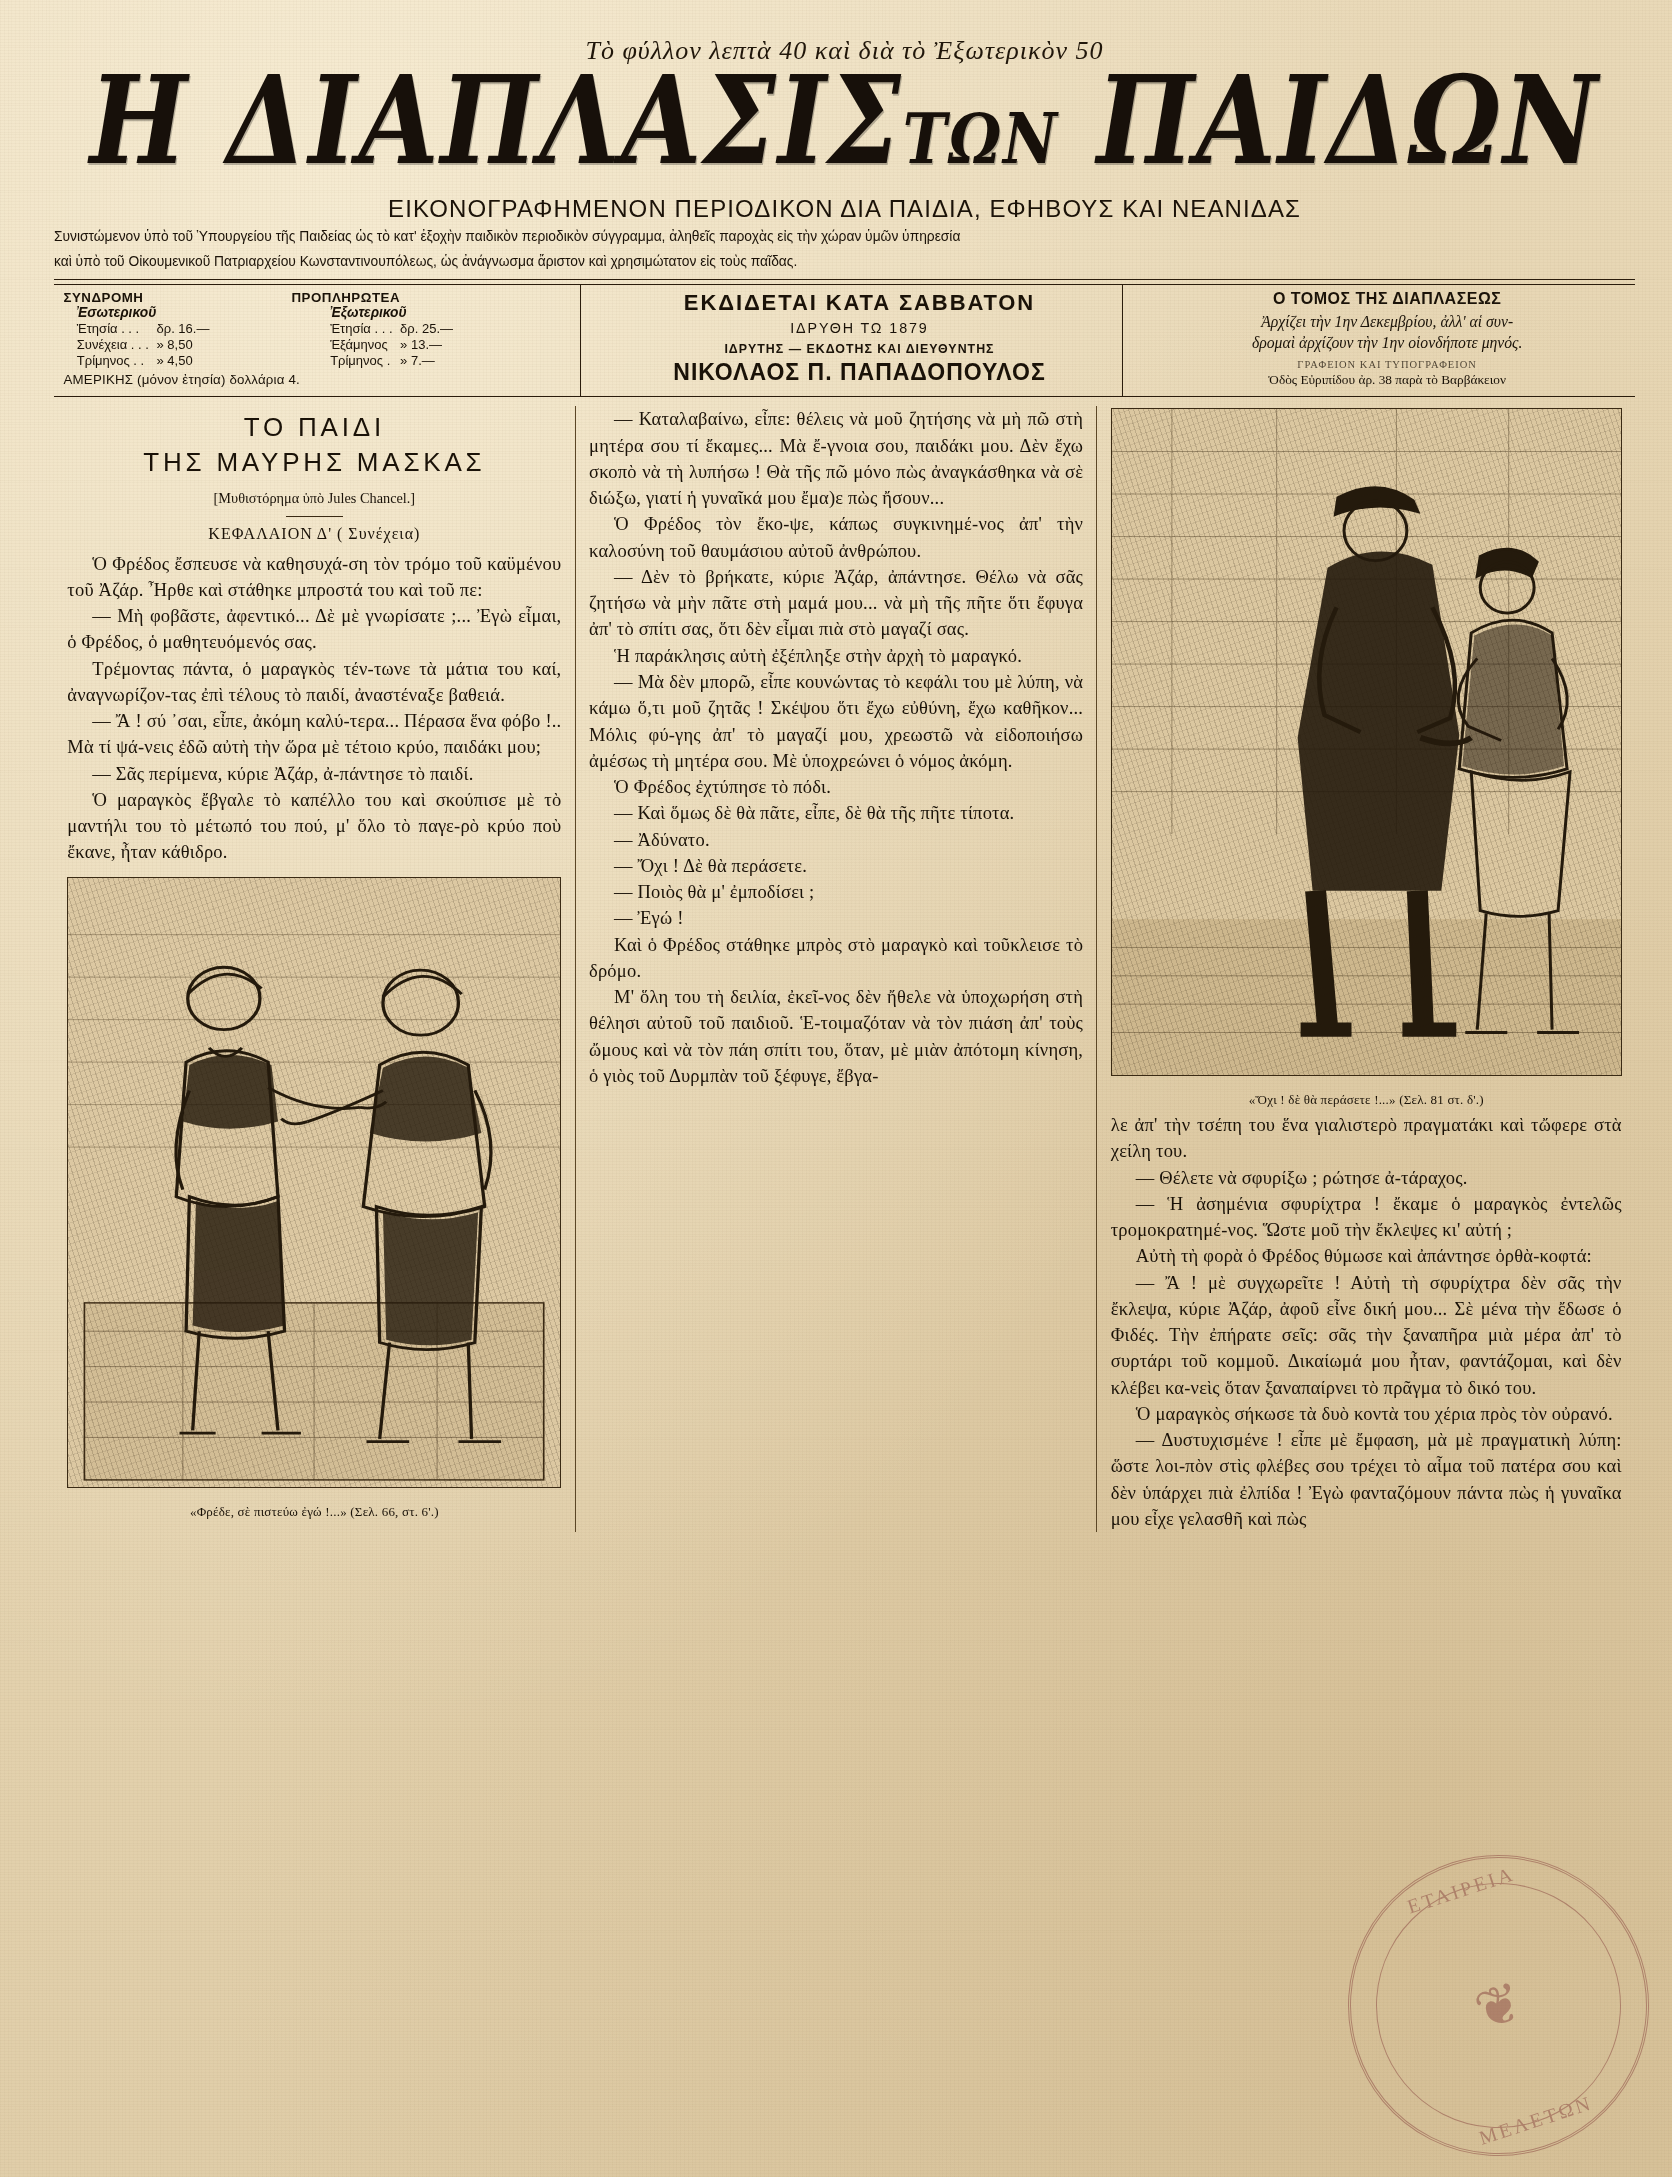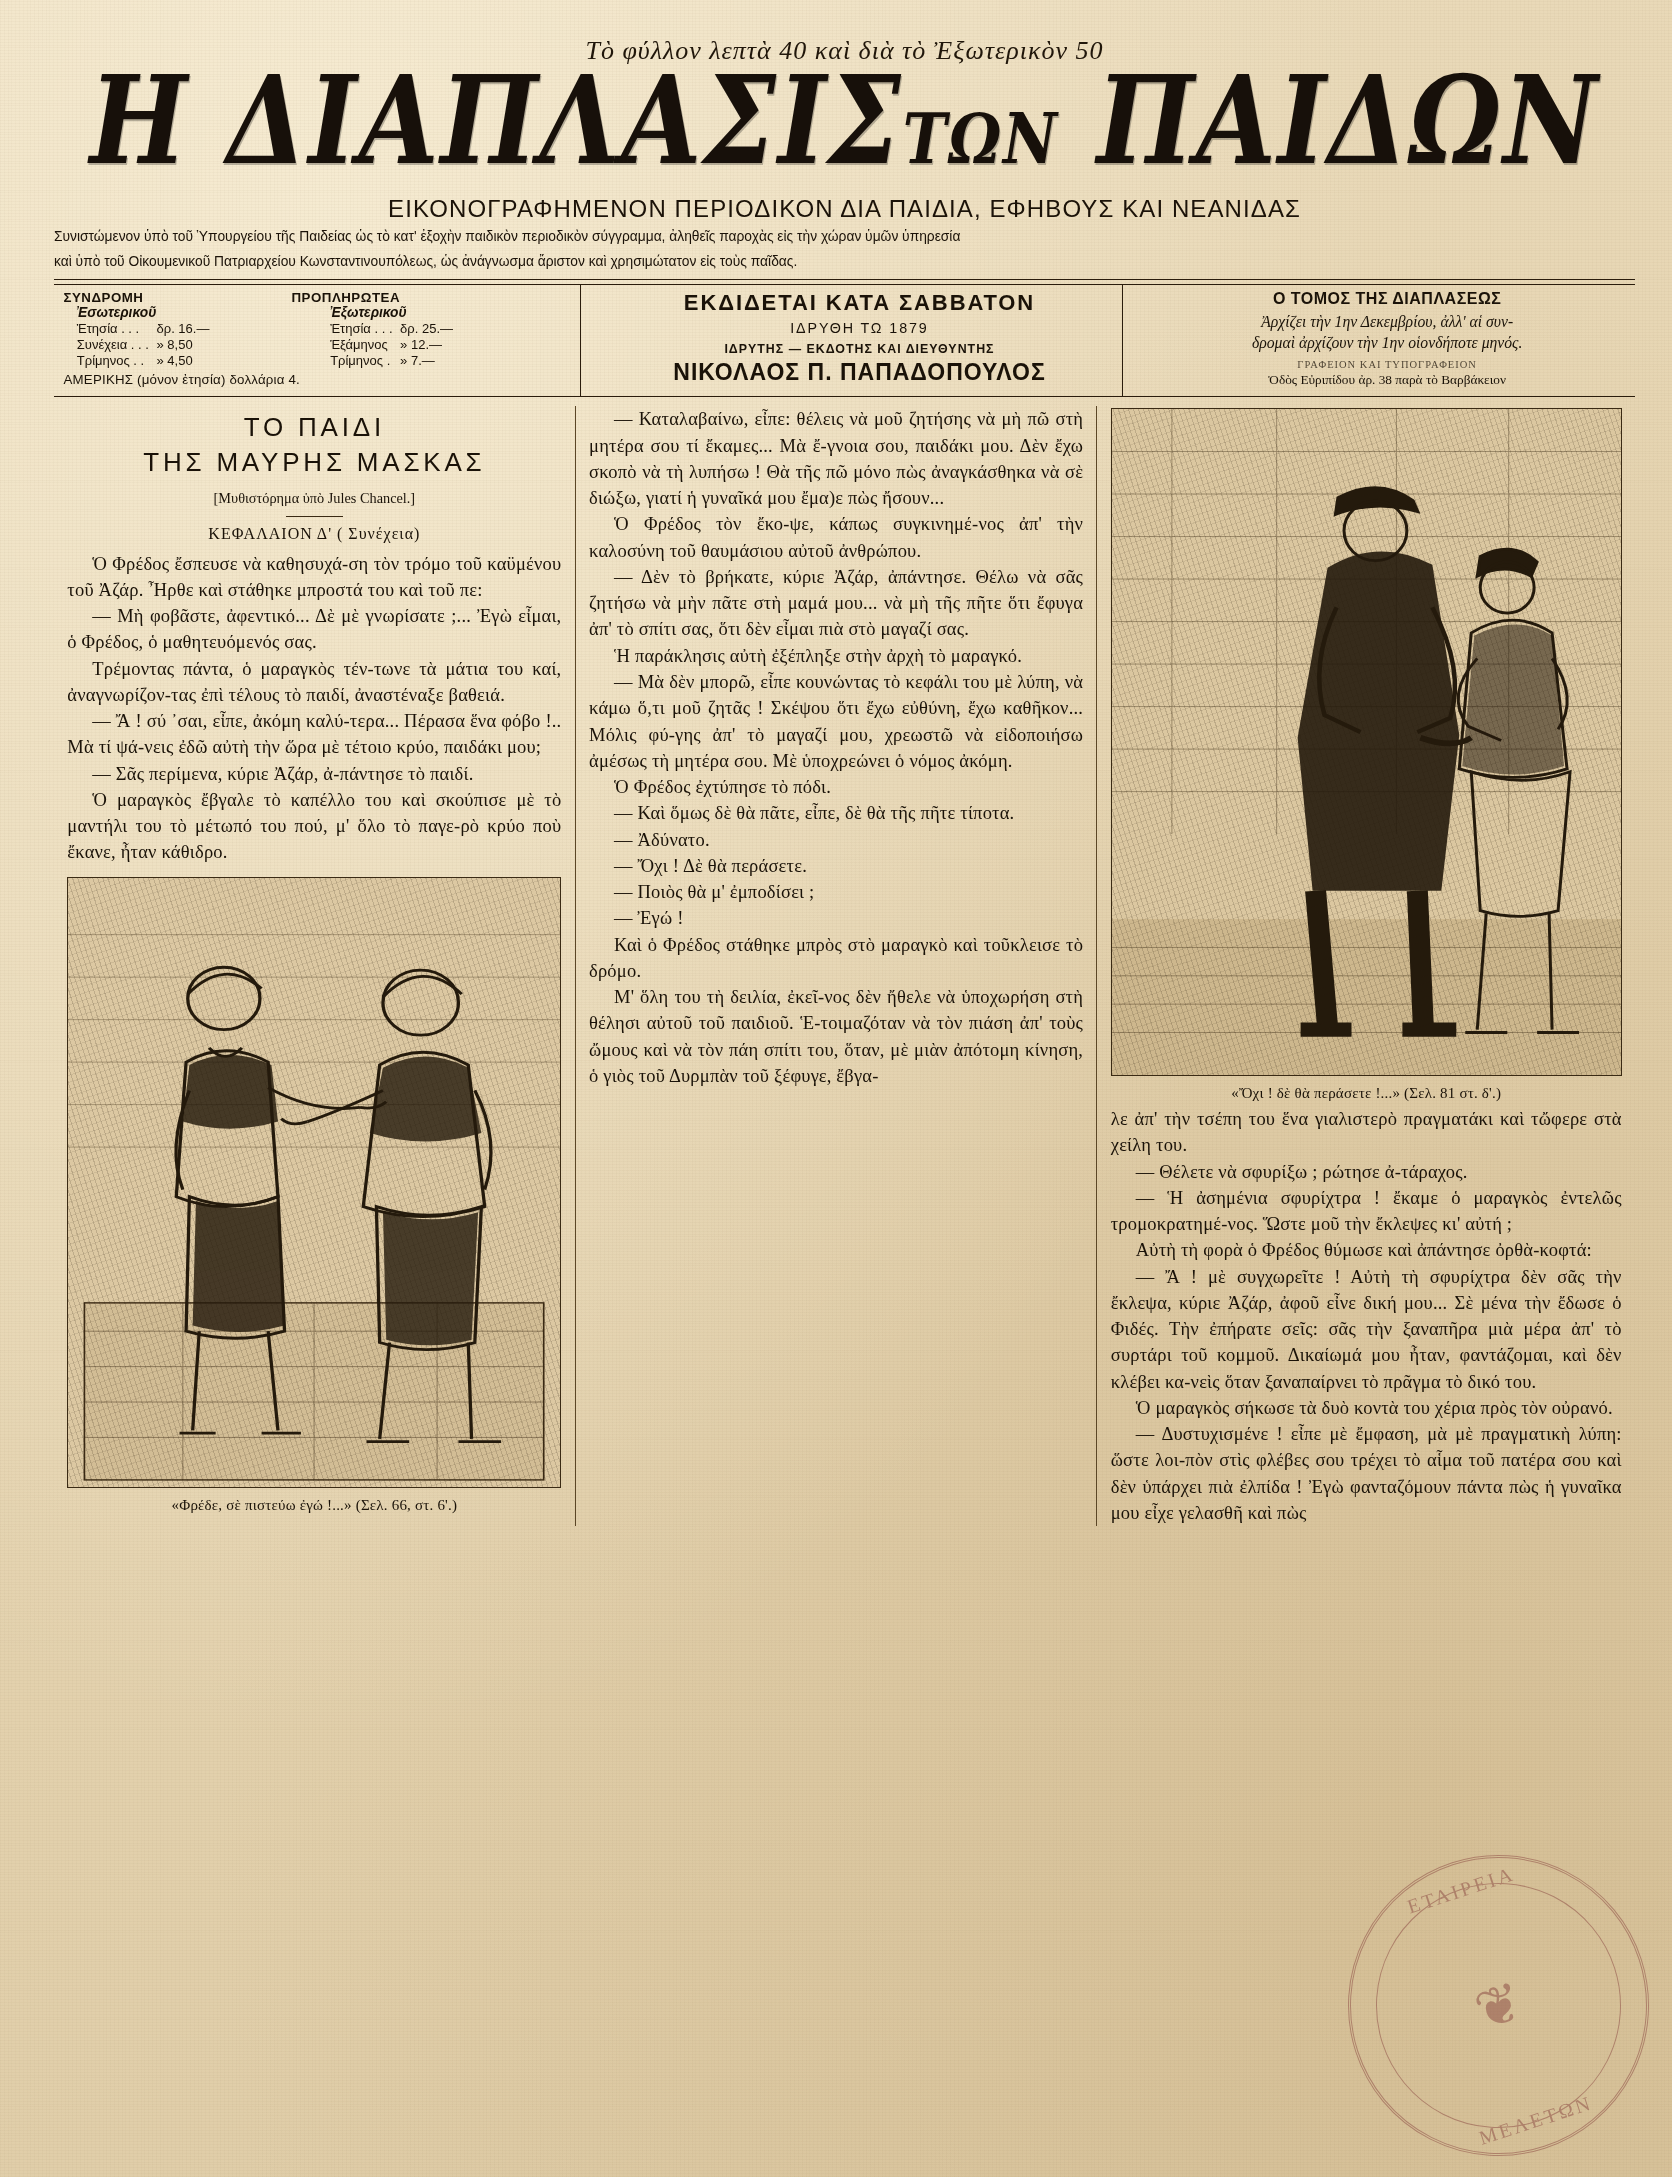--- a/index.html
+++ b/index.html
@@ -207,23 +207,23 @@
 
   
   .fig{margin:11.4px 0 3.8px 0;}
   .fig .frame{
     border:1px solid #3a2a14;
     background:#ddcba6;
     position:relative;
     overflow:hidden;
   }
   .fig .cap{
-    font-size:15px;
-    text-align:center;
-    margin-top:9px;
+    font-size:13px;
+    text-align:center;
+    margin-top:16px;
     letter-spacing:0.2px;
   }
   .fig-wide{margin-top:1.9px;}
 
   
   .eng{
     position:absolute;inset:0;
     background-image:
       repeating-linear-gradient(72deg, rgba(40,28,14,.30) 0 1px, rgba(255,255,255,0) 1px 4.8px),
       repeating-linear-gradient(-18deg, rgba(40,28,14,.16) 0 1px, rgba(255,255,255,0) 1px 6.7px);
@@ -317,21 +317,21 @@
           <div class="col">
             <div class="colhead">Ἐξωτερικοῦ</div>
             <table>
               <tbody>
                   <tr>
                 <td>Ἐτησία . . .</td>
                 <td class="val">δρ. 25.—</td>
               </tr>
               <tr>
                 <td>Ἑξάμηνος</td>
-                <td class="val">» 12.—</td>
+                <td class="val">» 13.—</td>
               </tr>
               <tr>
                 <td>Τρίμηνος .</td>
                 <td class="val">» 7.—</td>
               </tr>
             </tbody>
               </table>
           </div>
         </div>
         <div class="amer">ΑΜΕΡΙΚΗΣ (μόνον ἐτησία) δολλάρια 4.</div>

